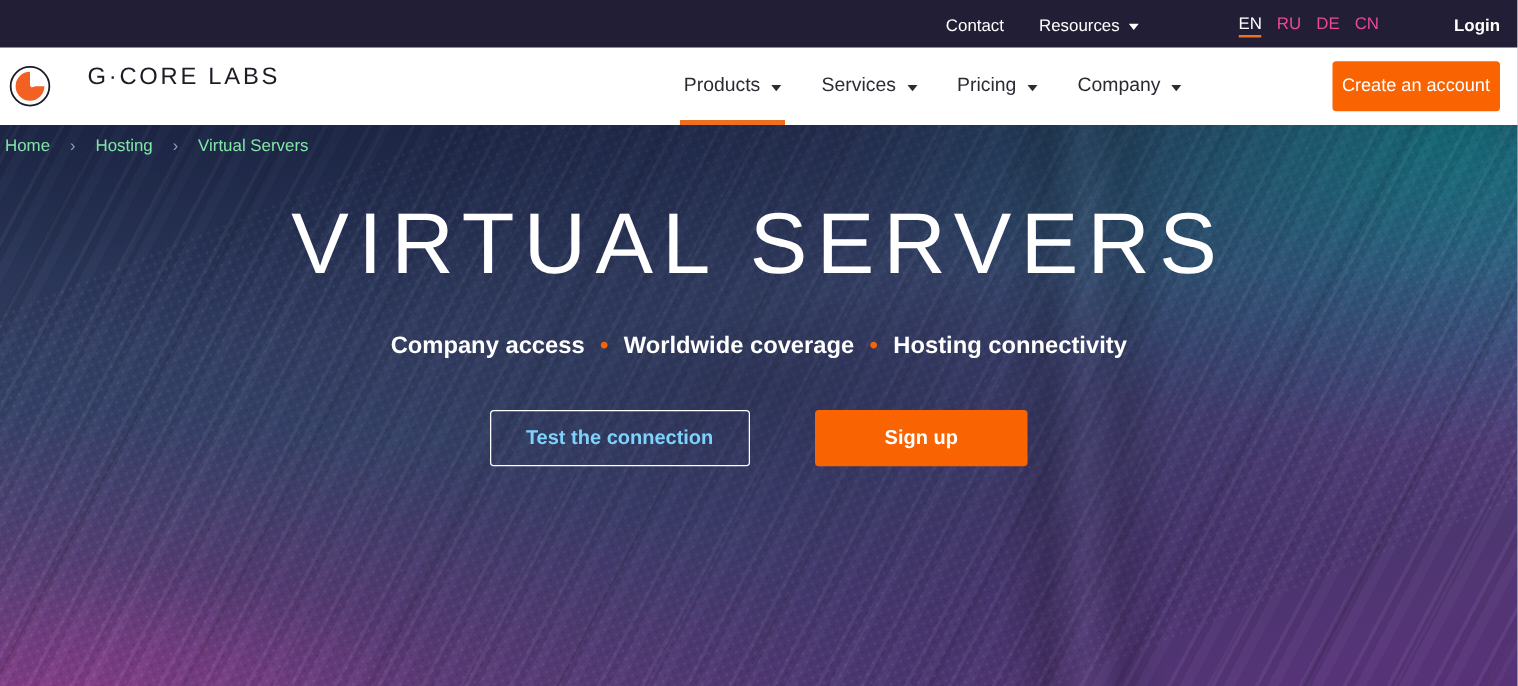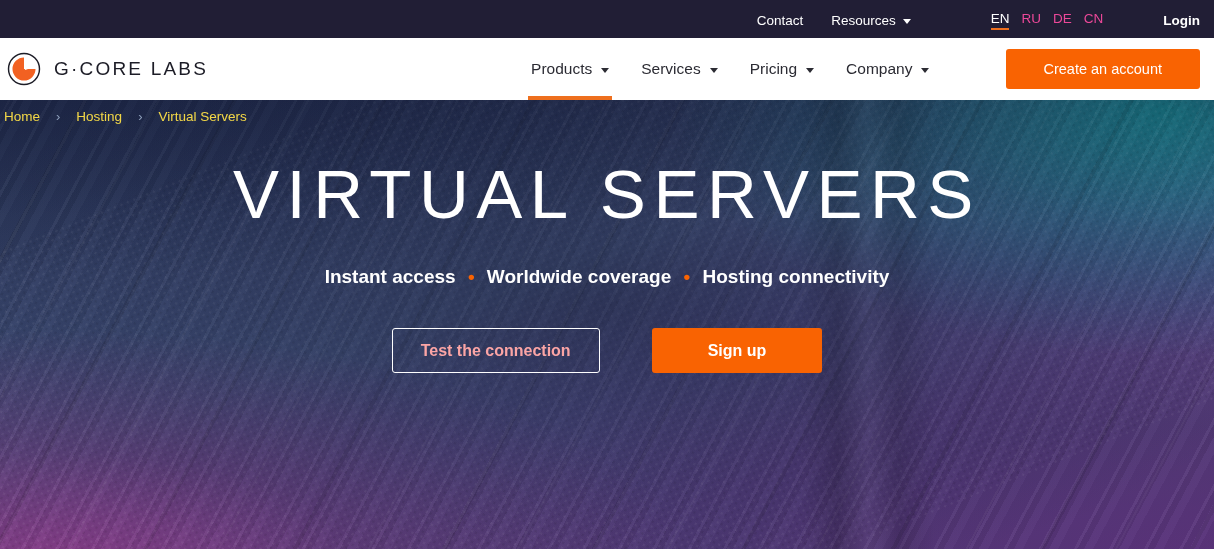--- a/index.html
+++ b/index.html
@@ -98,24 +98,25 @@
   .header {
     position: relative;
     height: 62px;
     background: #ffffff;
     display: flex;
     align-items: center;
     z-index: 25;
   }
   .brand {
     display: flex;
-    align-items: center;
+    align-items: flex-start;
     margin-left: 6px;
     cursor: pointer;
     text-decoration: none;
+    gap: 16px;
   }
   .logo-mark {
     width: 36px;
     height: 36px;
     flex: 0 0 36px;
   }
   .brand-text {
     margin-left: 12px;
     font-size: 19px;
     letter-spacing: 2.2px;
@@ -157,21 +158,21 @@
   }
 
   .cta-account {
     margin-left: auto;
     margin-right: 14px;
     background: #f96302;
     color: #ffffff;
     border: none;
     border-radius: 3px;
     height: 40px;
-    padding: 0 38px;
+    padding: 0 8px;
     font-size: 14.5px;
     font-family: "Liberation Sans", sans-serif;
     cursor: pointer;
     white-space: nowrap;
   }
 
   
   .hero {
     position: relative;
     height: 449px;
@@ -274,21 +275,21 @@
   
   .breadcrumb {
     position: absolute;
     top: 9px;
     left: 0;
     display: flex;
     align-items: center;
     padding-left: 4px;
   }
   .crumb {
-    color: #fde047;
+    color: #86efac;
     font-size: 13.5px;
     text-decoration: none;
     cursor: pointer;
     opacity: 0.95;
   }
   .crumb.current {
     cursor: default;
   }
   .crumb-sep {
     color: #8fa0bd;
@@ -329,21 +330,21 @@
   }
 
   .hero-actions {
     margin-top: 42px;
     display: flex;
     justify-content: center;
     align-items: center;
   }
   .btn-outline {
     background: transparent;
-    color: #fca5a5;
+    color: #7dd3fc;
     border: 1px solid #ffffff;
     border-radius: 3px;
     height: 45px;
     padding: 0 28px;
     font-size: 16px;
     font-weight: bold;
     font-family: "Liberation Sans", sans-serif;
     cursor: pointer;
     white-space: nowrap;
   }
@@ -441,21 +442,21 @@
         <a class="crumb" href="#">Hosting</a>
         <span class="crumb-sep">›</span>
         <span class="crumb current">Virtual Servers</span>
       </div>
 
       <div class="hero-center">
 
         <h1 class="hero-title">VIRTUAL SERVERS</h1>
 
         <div class="hero-sub">
-          <span>Instant access</span>
+          <span>Company access</span>
           <span class="sub-dot">•</span>
           <span>Worldwide coverage</span>
           <span class="sub-dot">•</span>
           <span>Hosting connectivity</span>
         </div>
 
         <div class="hero-actions">
           <button class="btn-outline">Test the connection</button>
           <button class="btn-solid">Sign up</button>
         </div>

